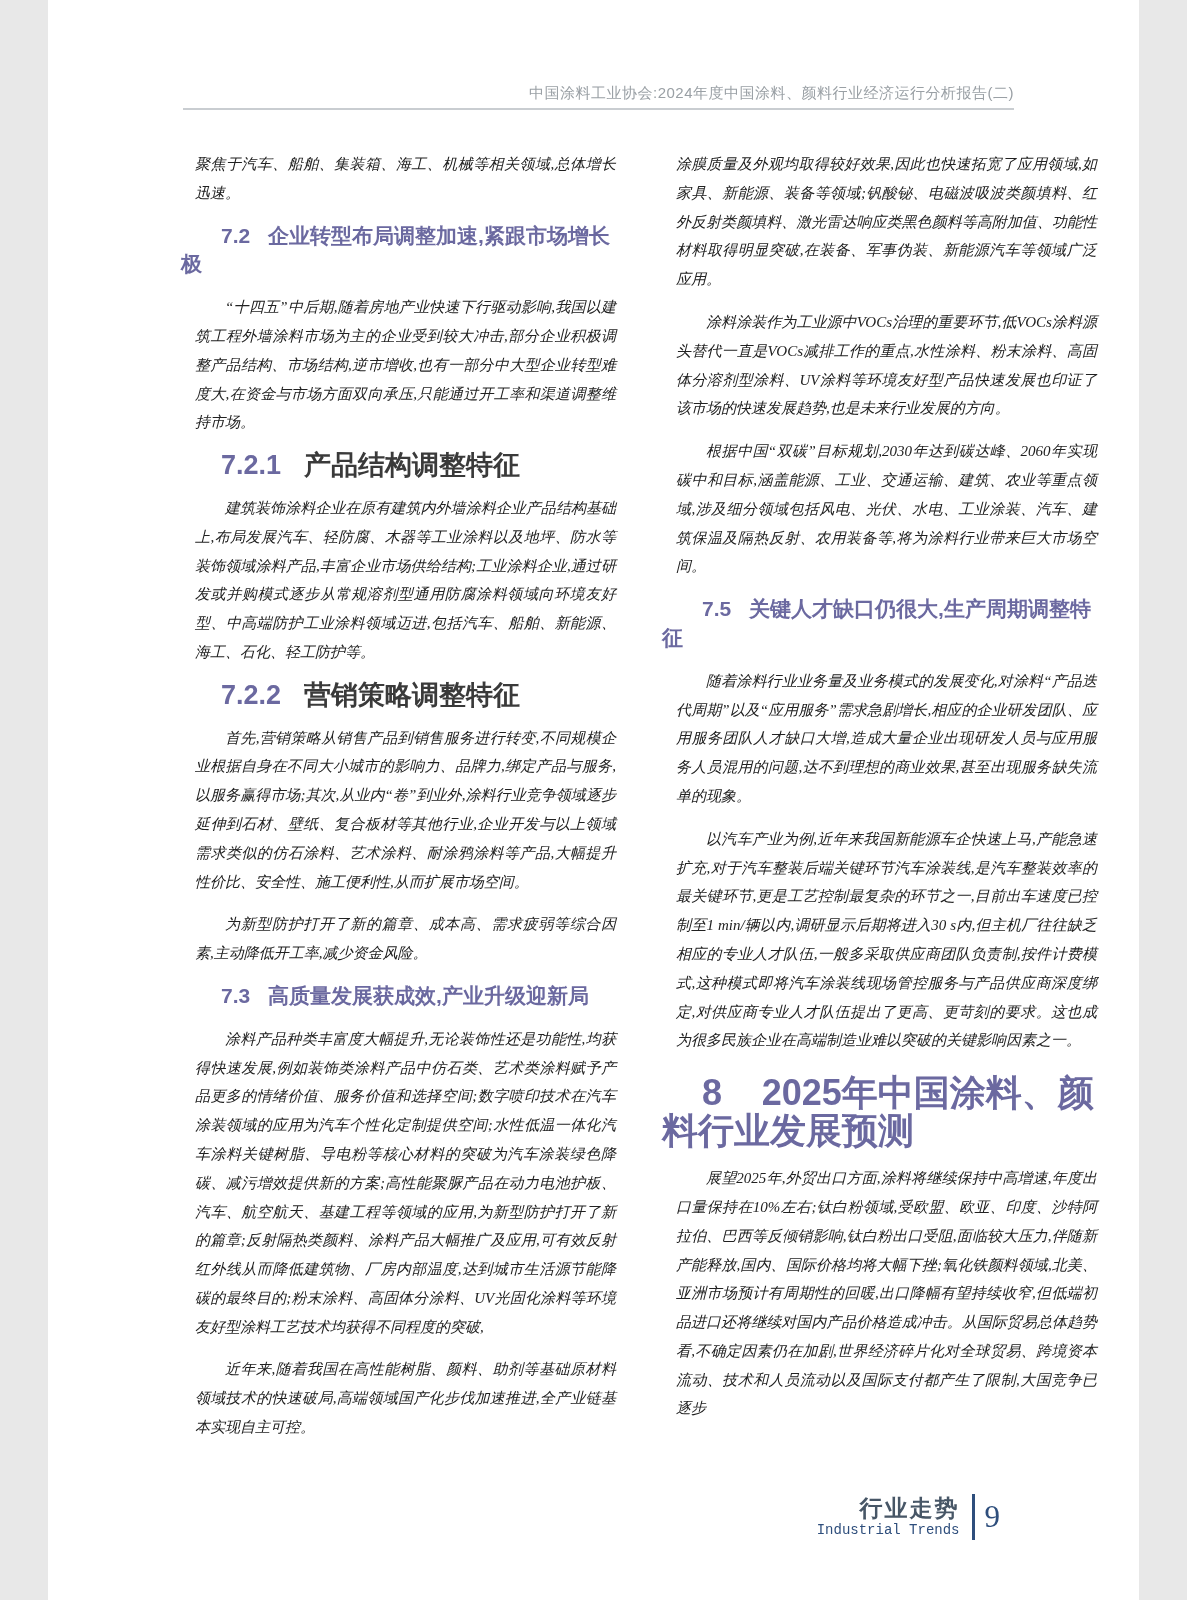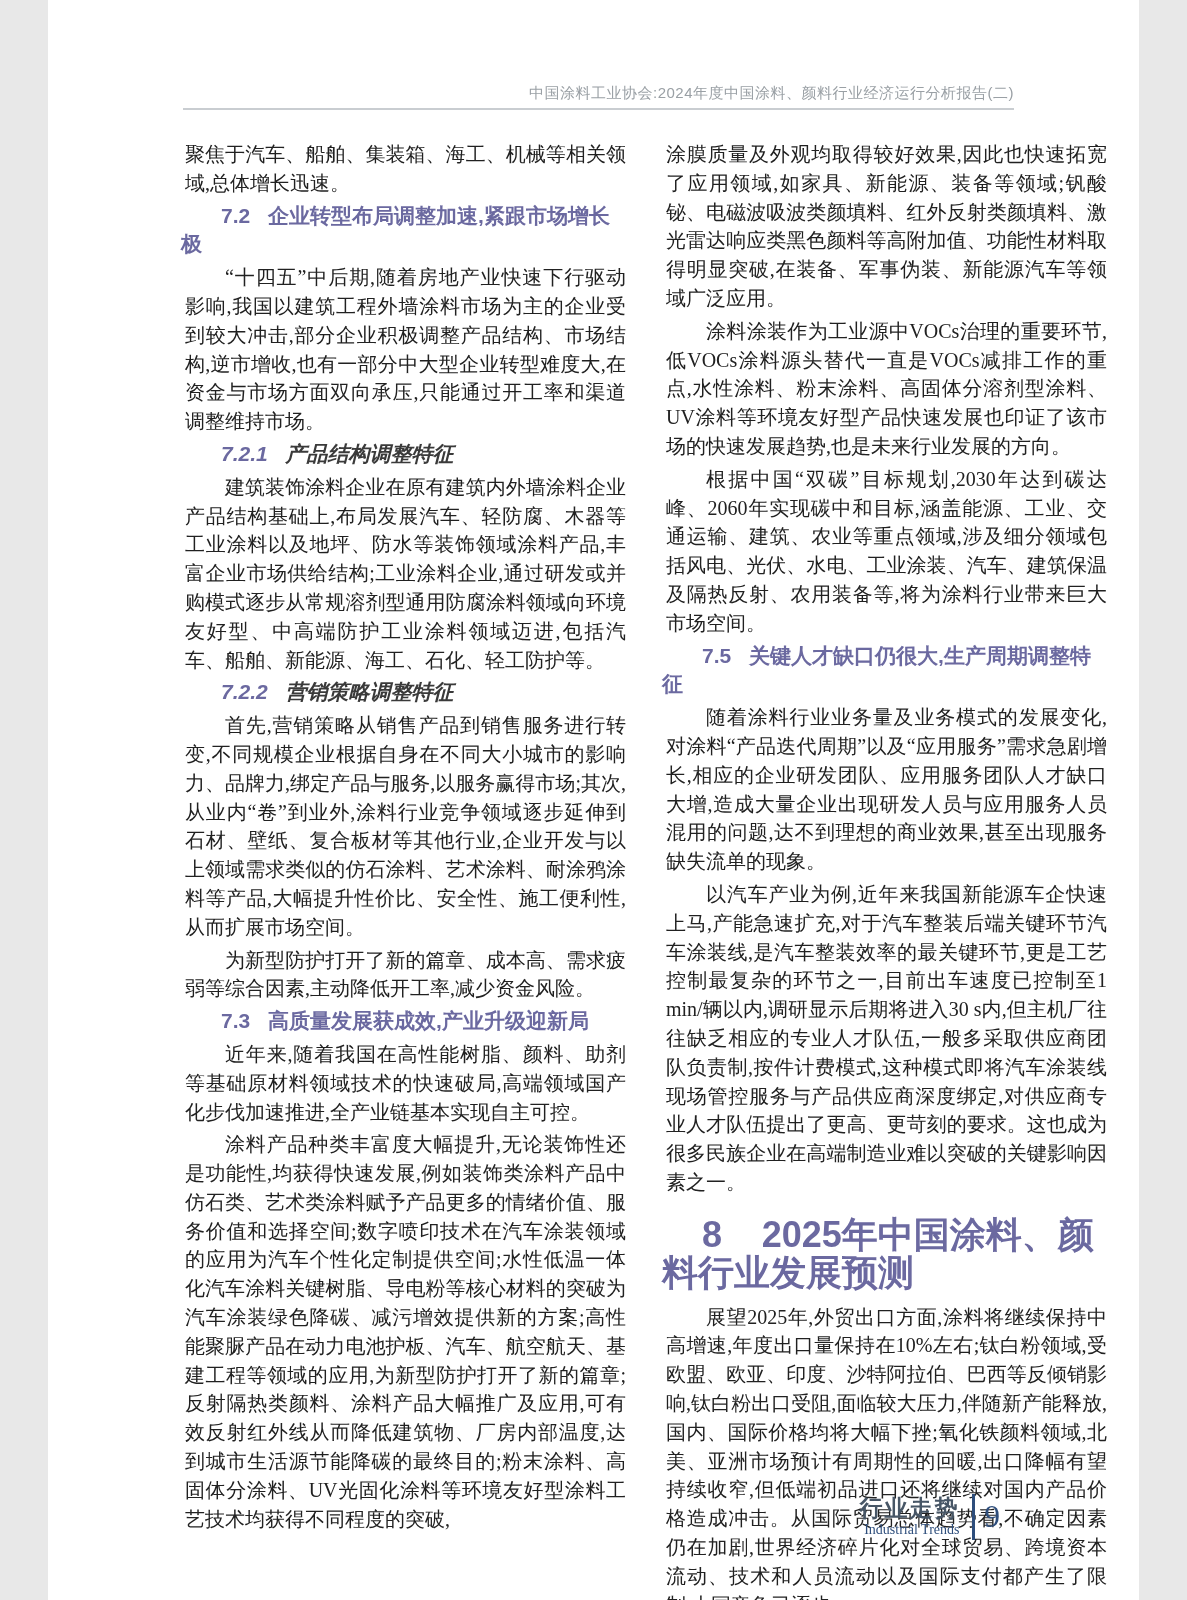--- a/index.html
+++ b/index.html
@@ -23,57 +23,58 @@
     border-bottom:2px solid var(--rule_gray,#c9cdd1);
     letter-spacing:.5px;
   }
   
   .content{
     position:absolute;top:136px;left:133px;width:930px;
     display:flex;gap:32px;
   }
   .col{width:449px;}
   .para{
-    margin:4px;
-    font-size:20px;line-height:28.8px;
+    margin:14px;
+    font-size:15px;line-height:28.8px;
     text-align:justify;
     text-indent:2em;
+    font-style:italic;
   }
   .para.no-indent{text-indent:0;}
   .heading{
     font-family:"Liberation Sans","DejaVu Sans",sans-serif;
     font-weight:bold;
     line-height:28.8px;
     text-align:left;
   }
   .heading .h-num{color:var(--accent,#6b69a0);margin-left:40px;}
   .heading.h2{font-size:21px;color:var(--accent,#6b69a0);}
   .heading.h2 .h-num{margin-right:.85em;}
-  .heading.h3{font-size:21px;color:var(--heading_dark,#3a3a3a);font-style:italic;}
+  .heading.h3{font-size:27px;color:var(--heading_dark,#3a3a3a);}
   .heading.h3 .h-num{margin-right:.85em;}
   .heading.h1{
     font-size:36px;line-height:38px;
     color:var(--accent,#6b69a0);
     margin:19px 0 11px 0;
   }
   .heading.h1 .h-num{margin-right:1.1em;}
   
   .footer{
     position:absolute;right:139px;bottom:60px;
     display:flex;align-items:center;
   }
   .footer-labels{text-align:right;}
   .footer-zh{
     font-family:"Liberation Sans","DejaVu Sans",sans-serif;
     font-weight:bold;font-size:23px;line-height:25px;
     color:var(--footer_zh,#475666);
     letter-spacing:2px;
   }
   .footer-en{
-    font-family:Liberation Serif, serif;
+    font-family:Liberation Mono, monospace;
     font-size:14px;line-height:18px;
     color:var(--footer_blue,#2e4e7c);
   }
   .footer-bar{
     width:3px;height:46px;
     background:var(--footer_blue,#2e4e7c);
     margin:0 10px 0 12px;
   }
   .footer-page{
     font-family:"Liberation Serif","DejaVu Serif",serif;
@@ -92,22 +93,22 @@
     <div class="col">
         <p class="para no-indent">聚焦于汽车、船舶、集装箱、海工、机械等相关领域,总体增长迅速。</p>
         <div class="heading h2"><span class="h-num">7.2</span><span class="h-text">企业转型布局调整加速,紧跟市场增长极</span></div>
         <p class="para">“十四五”中后期,随着房地产业快速下行驱动影响,我国以建筑工程外墙涂料市场为主的企业受到较大冲击,部分企业积极调整产品结构、市场结构,逆市增收,也有一部分中大型企业转型难度大,在资金与市场方面双向承压,只能通过开工率和渠道调整维持市场。</p>
         <div class="heading h3"><span class="h-num">7.2.1</span><span class="h-text">产品结构调整特征</span></div>
         <p class="para">建筑装饰涂料企业在原有建筑内外墙涂料企业产品结构基础上,布局发展汽车、轻防腐、木器等工业涂料以及地坪、防水等装饰领域涂料产品,丰富企业市场供给结构;工业涂料企业,通过研发或并购模式逐步从常规溶剂型通用防腐涂料领域向环境友好型、中高端防护工业涂料领域迈进,包括汽车、船舶、新能源、海工、石化、轻工防护等。</p>
         <div class="heading h3"><span class="h-num">7.2.2</span><span class="h-text">营销策略调整特征</span></div>
         <p class="para">首先,营销策略从销售产品到销售服务进行转变,不同规模企业根据自身在不同大小城市的影响力、品牌力,绑定产品与服务,以服务赢得市场;其次,从业内“卷”到业外,涂料行业竞争领域逐步延伸到石材、壁纸、复合板材等其他行业,企业开发与以上领域需求类似的仿石涂料、艺术涂料、耐涂鸦涂料等产品,大幅提升性价比、安全性、施工便利性,从而扩展市场空间。</p>
         <p class="para">为新型防护打开了新的篇章、成本高、需求疲弱等综合因素,主动降低开工率,减少资金风险。</p>
         <div class="heading h2"><span class="h-num">7.3</span><span class="h-text">高质量发展获成效,产业升级迎新局</span></div>
+        <p class="para">涂料产品种类丰富度大幅提升,无论装饰性还是功能性,均获得快速发展,例如装饰类涂料产品中仿石类、艺术类涂料赋予产品更多的情绪价值、服务价值和选择空间;数字喷印技术在汽车涂装领域的应用为汽车个性化定制提供空间;水性低温一体化汽车涂料关键树脂、导电粉等核心材料的突破为汽车涂装绿色降碳、减污增效提供新的方案;高性能聚脲产品在动力电池护板、汽车、航空航天、基建工程等领域的应用,为新型防护打开了新的篇章;反射隔热类颜料、涂料产品大幅推广及应用,可有效反射红外线从而降低建筑物、厂房内部温度,达到城市生活源节能降碳的最终目的;粉末涂料、高固体分涂料、UV光固化涂料等环境友好型涂料工艺技术均获得不同程度的突破,</p>
         <p class="para">近年来,随着我国在高性能树脂、颜料、助剂等基础原材料领域技术的快速破局,高端领域国产化步伐加速推进,全产业链基本实现自主可控。</p>
-        <p class="para">涂料产品种类丰富度大幅提升,无论装饰性还是功能性,均获得快速发展,例如装饰类涂料产品中仿石类、艺术类涂料赋予产品更多的情绪价值、服务价值和选择空间;数字喷印技术在汽车涂装领域的应用为汽车个性化定制提供空间;水性低温一体化汽车涂料关键树脂、导电粉等核心材料的突破为汽车涂装绿色降碳、减污增效提供新的方案;高性能聚脲产品在动力电池护板、汽车、航空航天、基建工程等领域的应用,为新型防护打开了新的篇章;反射隔热类颜料、涂料产品大幅推广及应用,可有效反射红外线从而降低建筑物、厂房内部温度,达到城市生活源节能降碳的最终目的;粉末涂料、高固体分涂料、UV光固化涂料等环境友好型涂料工艺技术均获得不同程度的突破,</p>
       </div>
     <div class="col">
         <p class="para no-indent">涂膜质量及外观均取得较好效果,因此也快速拓宽了应用领域,如家具、新能源、装备等领域;钒酸铋、电磁波吸波类颜填料、红外反射类颜填料、激光雷达响应类黑色颜料等高附加值、功能性材料取得明显突破,在装备、军事伪装、新能源汽车等领域广泛应用。</p>
         <p class="para">涂料涂装作为工业源中VOCs治理的重要环节,低VOCs涂料源头替代一直是VOCs减排工作的重点,水性涂料、粉末涂料、高固体分溶剂型涂料、UV涂料等环境友好型产品快速发展也印证了该市场的快速发展趋势,也是未来行业发展的方向。</p>
         <p class="para">根据中国“双碳”目标规划,2030年达到碳达峰、2060年实现碳中和目标,涵盖能源、工业、交通运输、建筑、农业等重点领域,涉及细分领域包括风电、光伏、水电、工业涂装、汽车、建筑保温及隔热反射、农用装备等,将为涂料行业带来巨大市场空间。</p>
         <div class="heading h2"><span class="h-num">7.5</span><span class="h-text">关键人才缺口仍很大,生产周期调整特征</span></div>
         <p class="para">随着涂料行业业务量及业务模式的发展变化,对涂料“产品迭代周期”以及“应用服务”需求急剧增长,相应的企业研发团队、应用服务团队人才缺口大增,造成大量企业出现研发人员与应用服务人员混用的问题,达不到理想的商业效果,甚至出现服务缺失流单的现象。</p>
         <p class="para">以汽车产业为例,近年来我国新能源车企快速上马,产能急速扩充,对于汽车整装后端关键环节汽车涂装线,是汽车整装效率的最关键环节,更是工艺控制最复杂的环节之一,目前出车速度已控制至1 min/辆以内,调研显示后期将进入30 s内,但主机厂往往缺乏相应的专业人才队伍,一般多采取供应商团队负责制,按件计费模式,这种模式即将汽车涂装线现场管控服务与产品供应商深度绑定,对供应商专业人才队伍提出了更高、更苛刻的要求。这也成为很多民族企业在高端制造业难以突破的关键影响因素之一。</p>
         <div class="heading h1"><span class="h-num">8</span><span class="h-text">2025年中国涂料、颜料行业发展预测</span></div>
         <p class="para">展望2025年,外贸出口方面,涂料将继续保持中高增速,年度出口量保持在10%左右;钛白粉领域,受欧盟、欧亚、印度、沙特阿拉伯、巴西等反倾销影响,钛白粉出口受阻,面临较大压力,伴随新产能释放,国内、国际价格均将大幅下挫;氧化铁颜料领域,北美、亚洲市场预计有周期性的回暖,出口降幅有望持续收窄,但低端初品进口还将继续对国内产品价格造成冲击。从国际贸易总体趋势看,不确定因素仍在加剧,世界经济碎片化对全球贸易、跨境资本流动、技术和人员流动以及国际支付都产生了限制,大国竞争已逐步</p>

